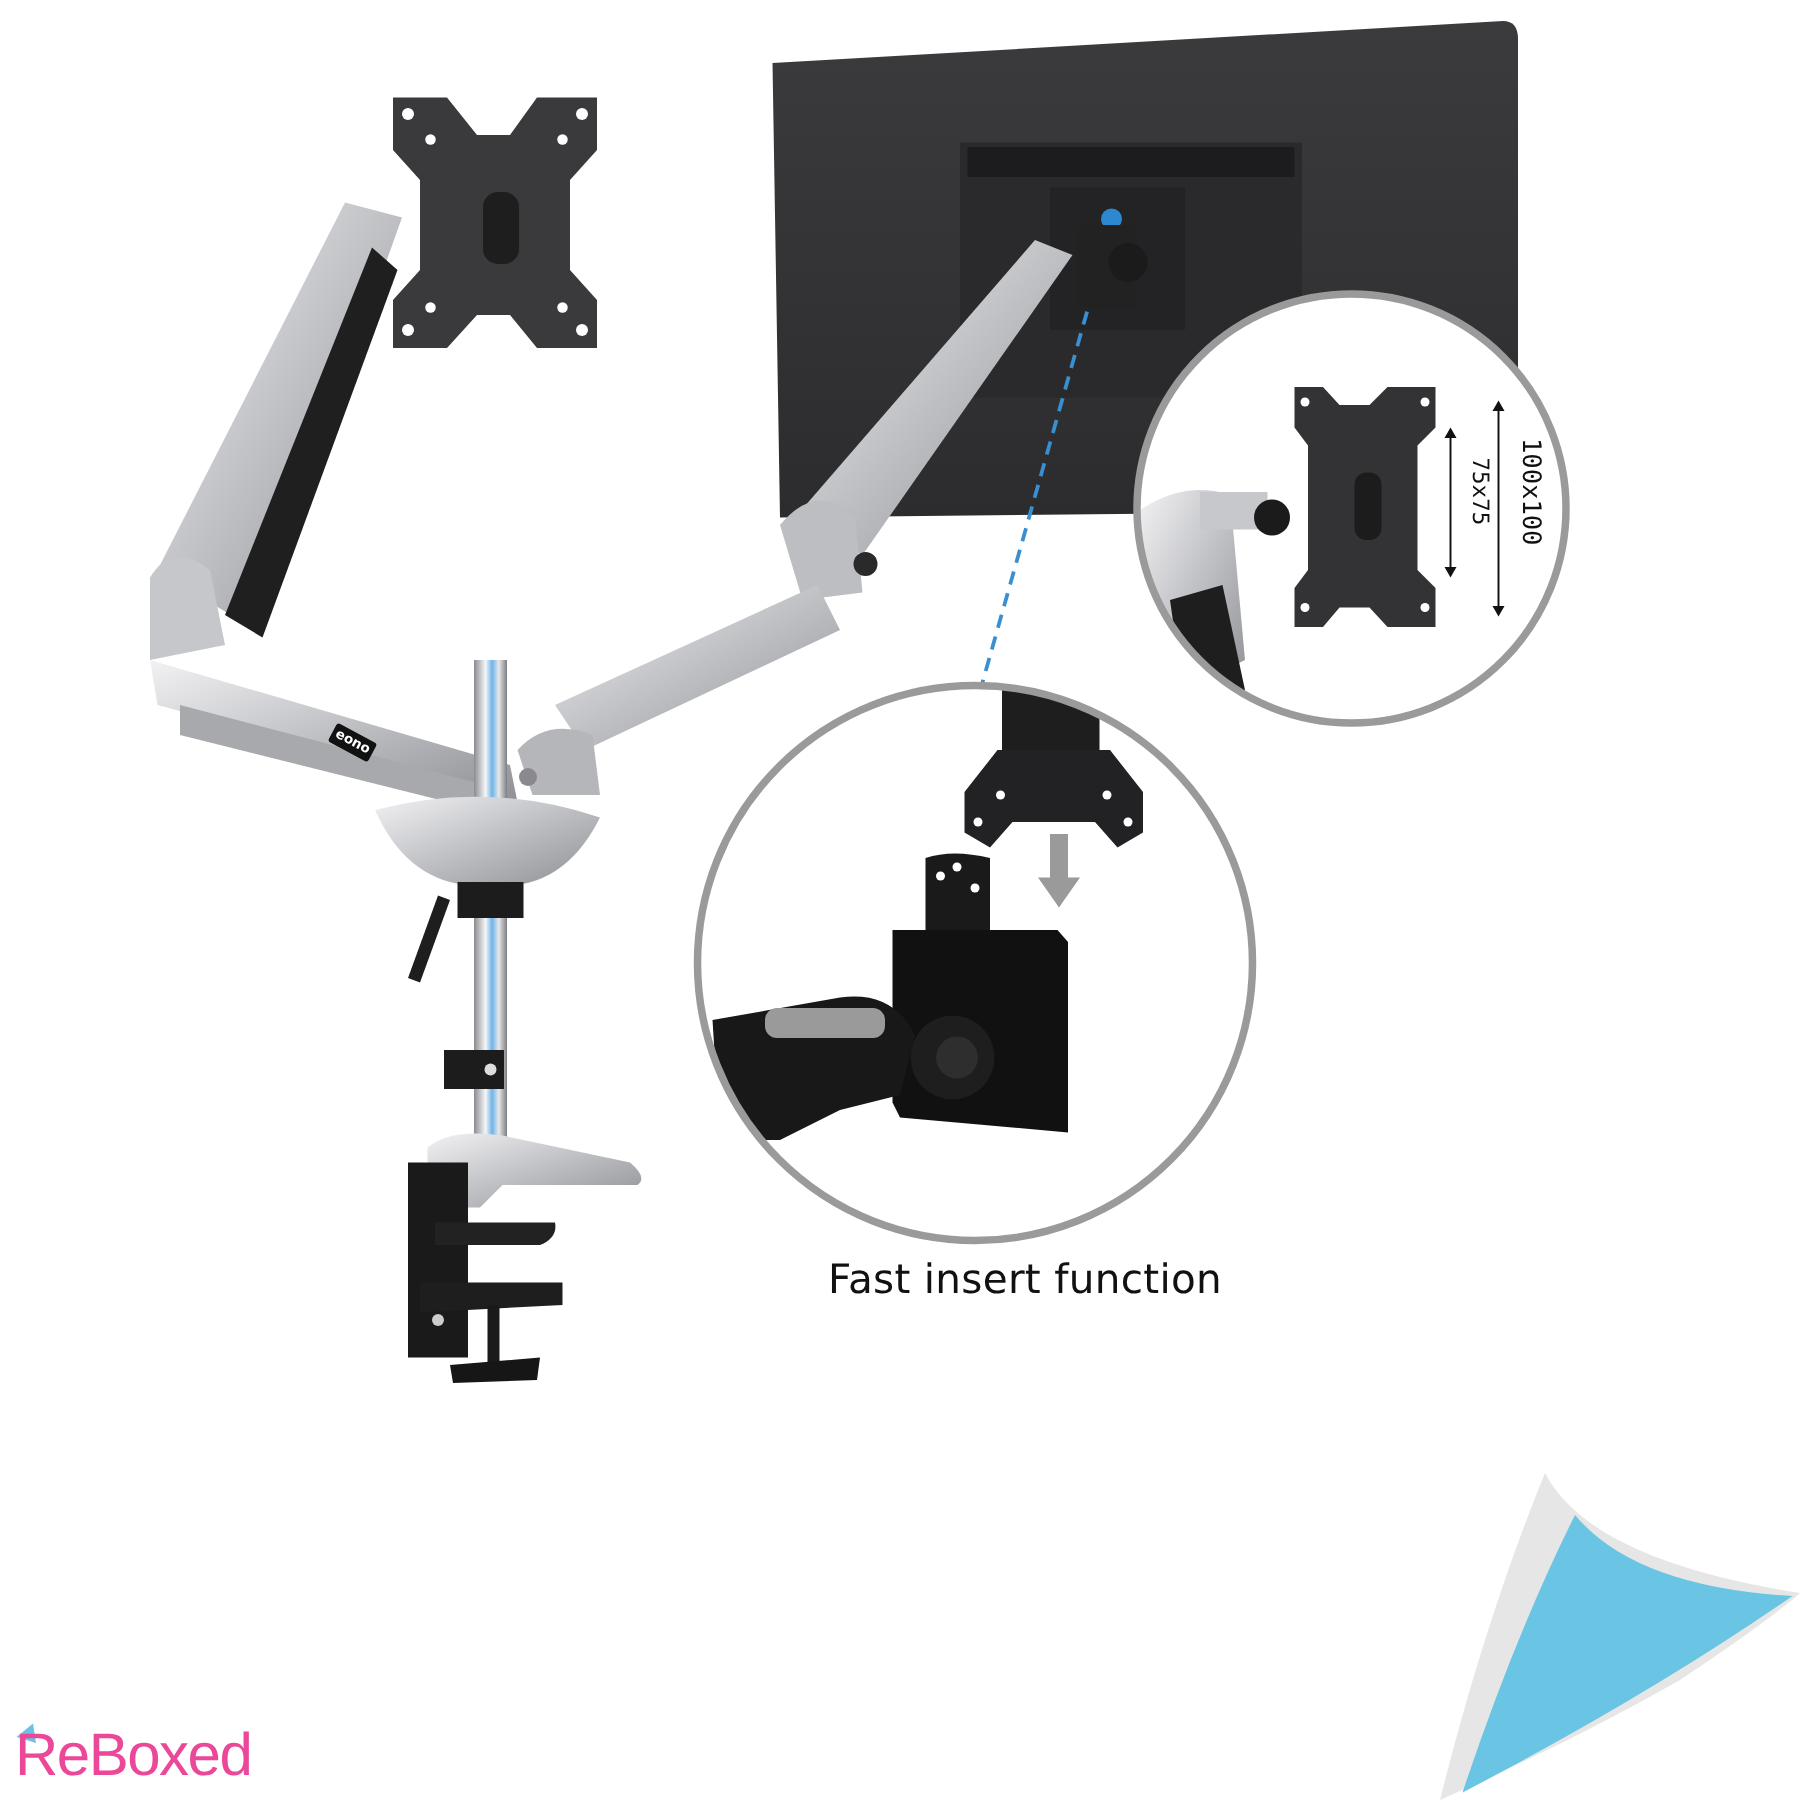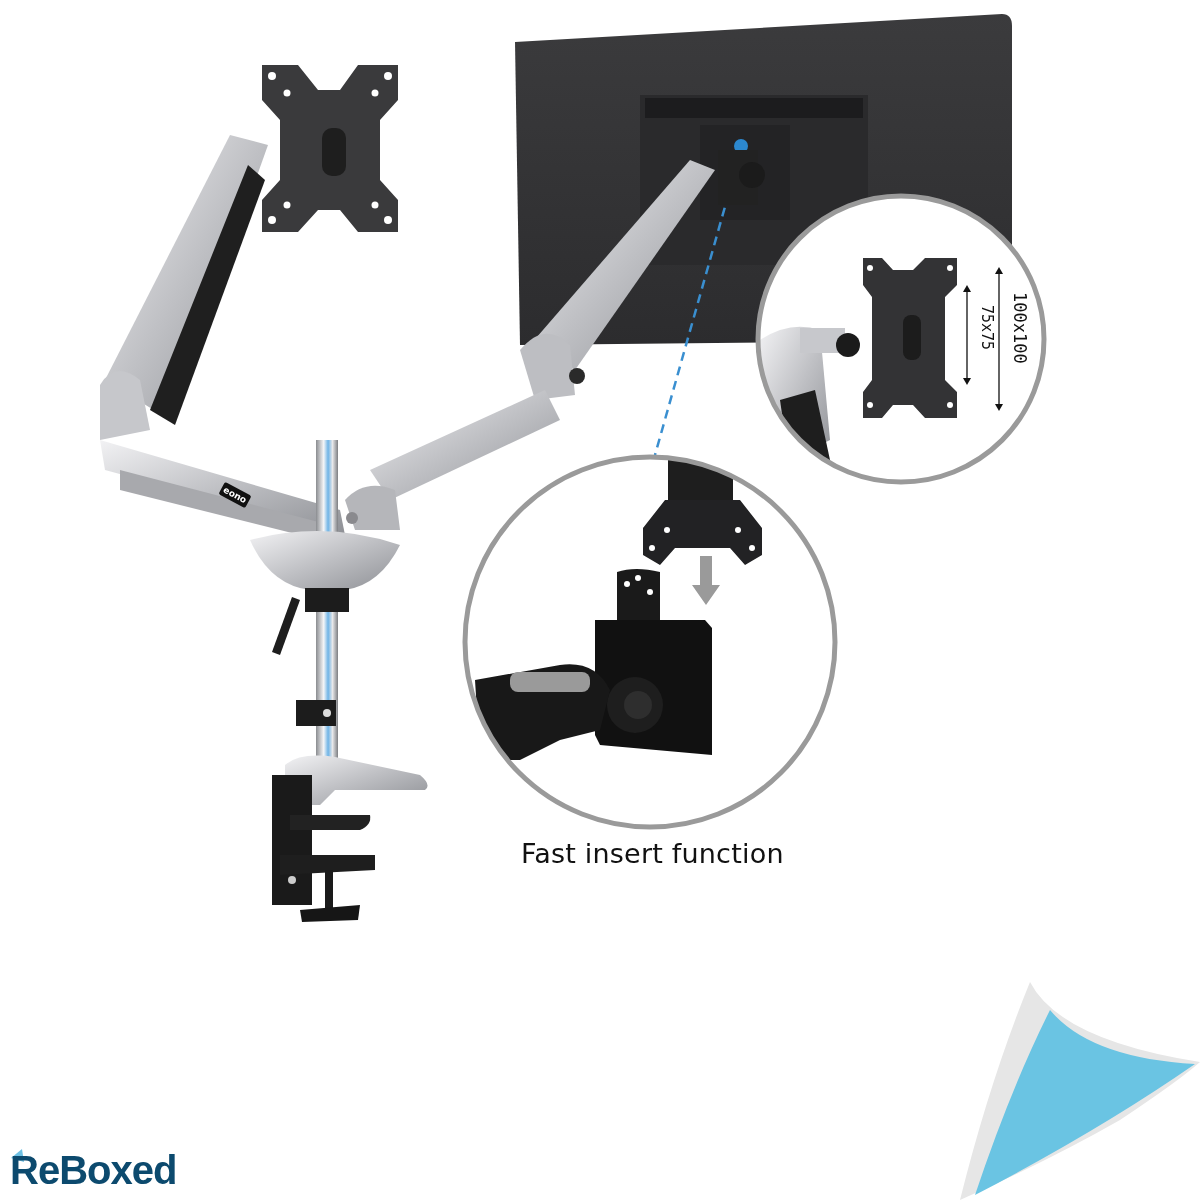--- a/index.html
+++ b/index.html
@@ -1,22 +1,22 @@
 <!DOCTYPE html>
 <html><head>
   <meta charset="utf-8">
   <style>
     html, body { margin: 0; padding: 0; background: #ffffff; }
     body { width: 1200px; height: 1200px; position: relative; overflow: hidden; font-family: "Liberation Sans", sans-serif; }
     #scene { position: absolute; left: 0; top: 0; width: 1200px; height: 1200px; }
-    .caption { position: absolute; left: 521px; top: 838px; font-family: "DejaVu Sans", sans-serif; font-size: 27px; color: #111; letter-spacing: 0.2px; white-space: nowrap; }
+    .caption { position: absolute; left: 552px; top: 838px; font-family: "DejaVu Sans", sans-serif; font-size: 27px; color: #111; letter-spacing: 0.2px; white-space: nowrap; }
     .dim-label { position: absolute; font-family: "DejaVu Sans Mono", monospace; color: #111; white-space: nowrap; transform-origin: 0 0; transform: rotate(90deg); }
     .dim-100 { left: 1030px; top: 292px; font-size: 17px; }
     .dim-75 { left: 996px; top: 305px; font-size: 15px; }
-    .brand-logo { position: absolute; left: 10px; top: 1148px; font-family: "Liberation Sans", sans-serif; font-weight: bold; font-size: 40px; color: #0c4a6e; letter-spacing: -1px; }
+    .brand-logo { position: absolute; left: 10px; top: 1148px; font-family: "Liberation Sans", sans-serif; font-weight: normal; font-size: 40px; color: #ec4899; letter-spacing: -1px; }
     .eono-badge { position: absolute; left: 220px; top: 488px; width: 30px; height: 14px; background: #111; color: #fff; font-size: 9px; font-weight: bold; text-align: center; line-height: 14px; transform: rotate(28deg); border-radius: 2px; font-family: "DejaVu Sans", sans-serif; }
   </style>
 </head>
 <body>
 
 <svg id="scene" viewBox="0 0 1200 1200" xmlns="http://www.w3.org/2000/svg">
   <defs>
     <linearGradient id="alu" x1="0" y1="0" x2="1" y2="1">
       <stop offset="0" stop-color="#f2f2f4"></stop>
       <stop offset="0.5" stop-color="#bfc0c4"></stop>

